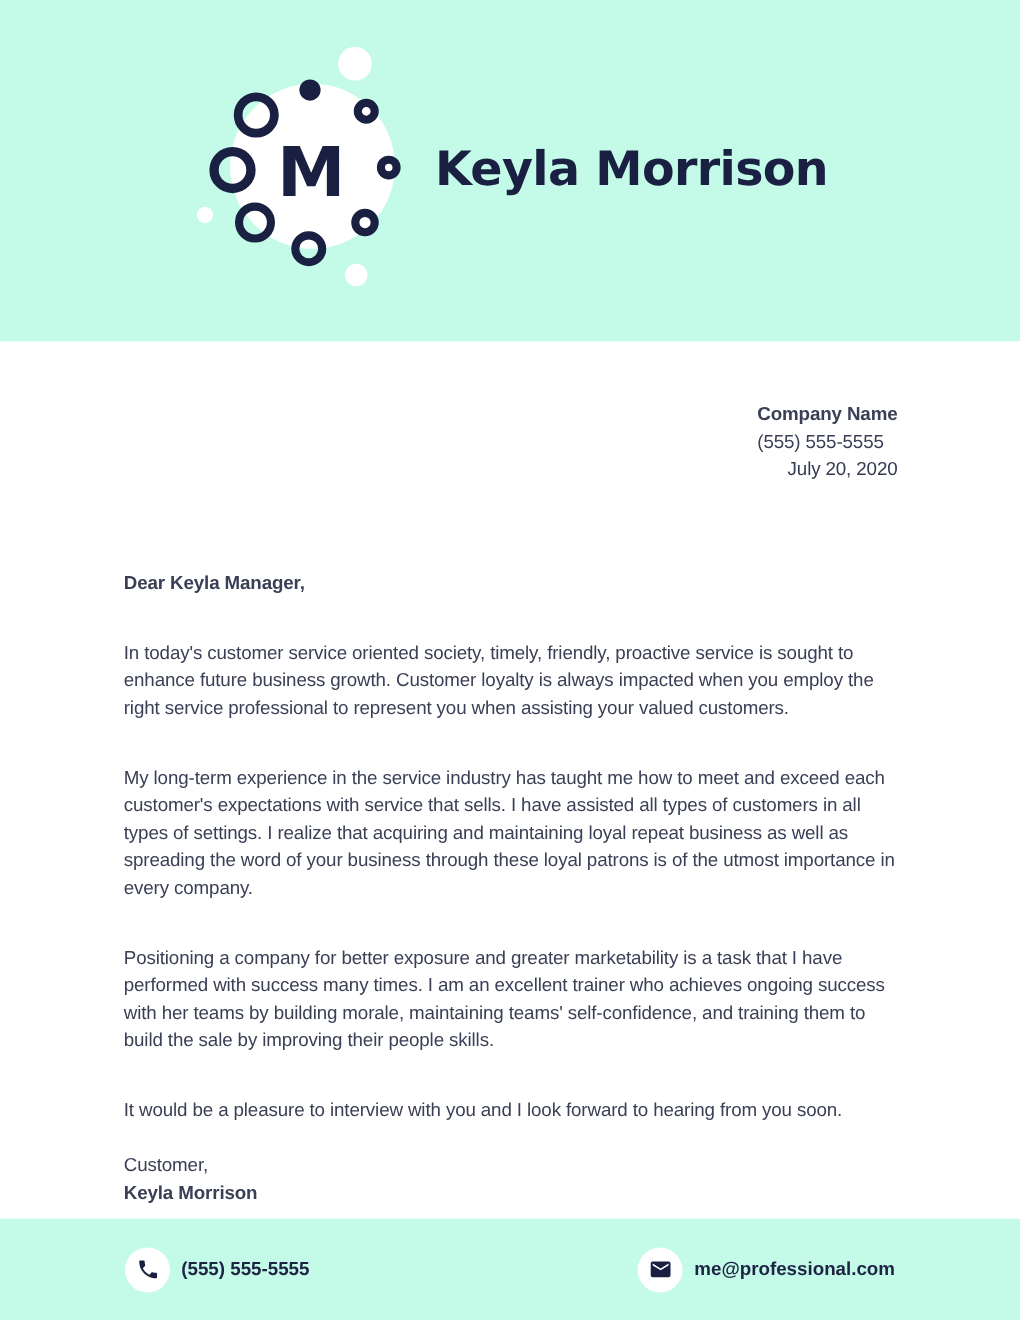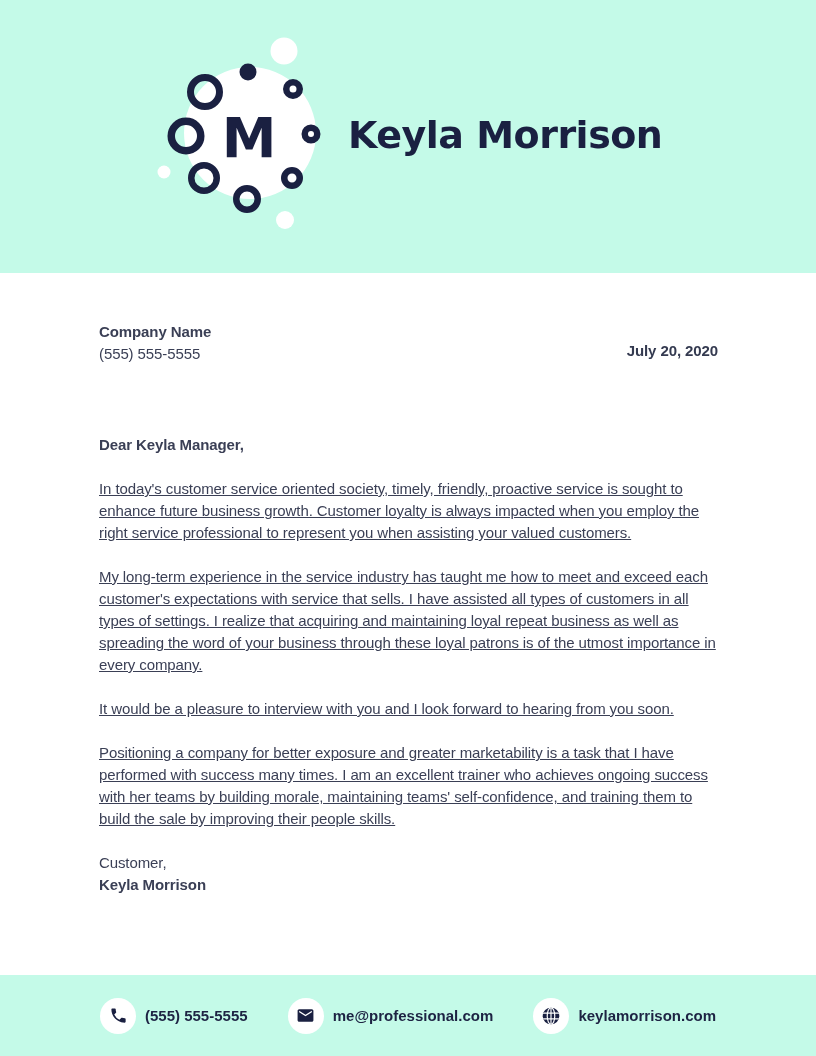--- a/index.html
+++ b/index.html
@@ -40,27 +40,28 @@
   .letter-body {
     padding: 48px 98px 0 99px;
     color: #3a3f55;
     font-size: 15px;
     line-height: 22px;
     letter-spacing: -0.1px;
   }
   .info-row {
     display: flex;
     justify-content: space-between;
-    align-items: center;
+    align-items: flex-end;
+    flex-direction: column;
   }
   .bold { font-weight: bold; }
   .recipient-block div { line-height: 22px; }
-  .date { font-weight: bold; color: #343a50; margin-top: 16px; }
+  .date { font-weight: normal; color: #343a50; }
   .salutation { margin-top: 69px; font-weight: bold; }
-  .letter-body p.para { margin-top: 22px; text-decoration: underline; }
+  .letter-body p.para { margin-top: 34px; }
   .closing { margin-top: 22px; }
   .signature { font-weight: bold; }
   
   .footer {
     position: absolute;
     left: 0;
     bottom: 0;
     width: 100%;
     height: 81px;
     background: #c4fae8;
@@ -127,22 +128,22 @@
         <div class="bold">Company Name</div>
         <div>(555) 555-5555</div>
       </div>
       <div class="date">July 20, 2020</div>
     </div>
 
     <div class="salutation">Dear Keyla Manager,</div>
 
     <p class="para">In today's customer service oriented society, timely, friendly, proactive service is sought to enhance future business growth. Customer loyalty is always impacted when you employ the right service professional to represent you when assisting your valued customers.</p>
     <p class="para">My long-term experience in the service industry has taught me how to meet and exceed each customer's expectations with service that sells. I have assisted all types of customers in all types of settings. I realize that acquiring and maintaining loyal repeat business as well as spreading the word of your business through these loyal patrons is of the utmost importance in every company.</p>
+    <p class="para">Positioning a company for better exposure and greater marketability is a task that I have performed with success many times. I am an excellent trainer who achieves ongoing success with her teams by building morale, maintaining teams' self-confidence, and training them to build the sale by improving their people skills.</p>
     <p class="para">It would be a pleasure to interview with you and I look forward to hearing from you soon.</p>
-    <p class="para">Positioning a company for better exposure and greater marketability is a task that I have performed with success many times. I am an excellent trainer who achieves ongoing success with her teams by building morale, maintaining teams' self-confidence, and training them to build the sale by improving their people skills.</p>
 
     <p class="closing">Customer,</p>
     <p class="signature">Keyla Morrison</p>
   </main>
 
   <footer class="footer">
 
     <div class="contact-item">
       <span class="icon-circle">
         <svg width="19" height="19" viewBox="0 0 24 24">
@@ -154,34 +155,15 @@
 
     <div class="contact-item">
       <span class="icon-circle">
         <svg width="19" height="19" viewBox="0 0 24 24">
           <path fill="#1a2041" d="M20 4H4c-1.1 0-1.99.9-1.99 2L2 18c0 1.1.9 2 2 2h16c1.1 0 2-.9 2-2V6c0-1.1-.9-2-2-2zm0 4l-8 5-8-5V6l8 5 8-5v2z"></path>
         </svg>
       </span>
       <span class="contact-label">me@professional.com</span>
     </div>
 
-    <div class="contact-item">
-      <span class="icon-circle">
-        <svg width="20" height="20" viewBox="0 0 24 24">
-          <defs>
-            <clipPath id="globeClip">
-                <circle cx="12" cy="12" r="10"></circle>
-              </clipPath>
-          </defs>
-          <circle cx="12" cy="12" r="10" fill="#1a2041"></circle>
-          <g clip-path="url(#globeClip)" stroke="#ffffff" stroke-width="1.4" fill="none">
-            <line x1="1" y1="8.5" x2="23" y2="8.5"></line>
-            <line x1="1" y1="15.5" x2="23" y2="15.5"></line>
-            <ellipse cx="12" cy="12" rx="4.5" ry="10"></ellipse>
-            <line x1="12" y1="1" x2="12" y2="23"></line>
-          </g>
-        </svg>
-      </span>
-      <span class="contact-label">keylamorrison.com</span>
-    </div>
 
   </footer>
 </div>
 
 </body></html>

